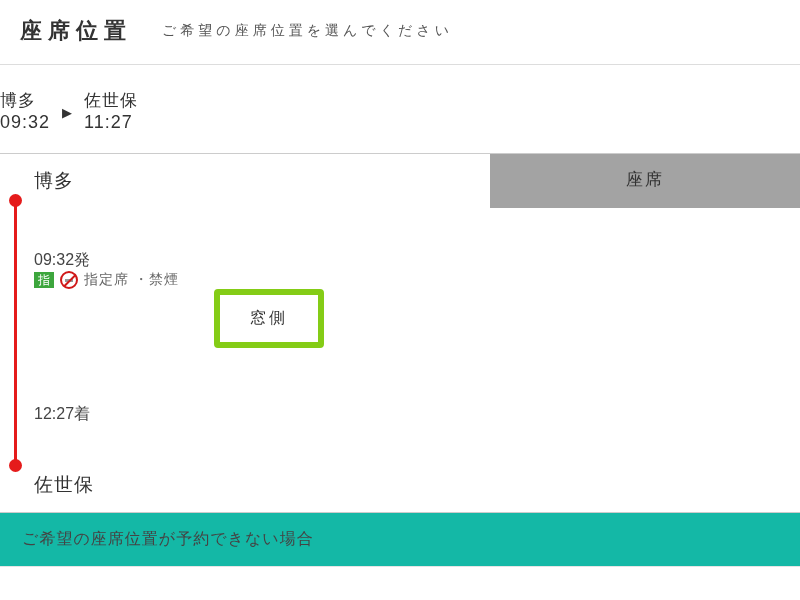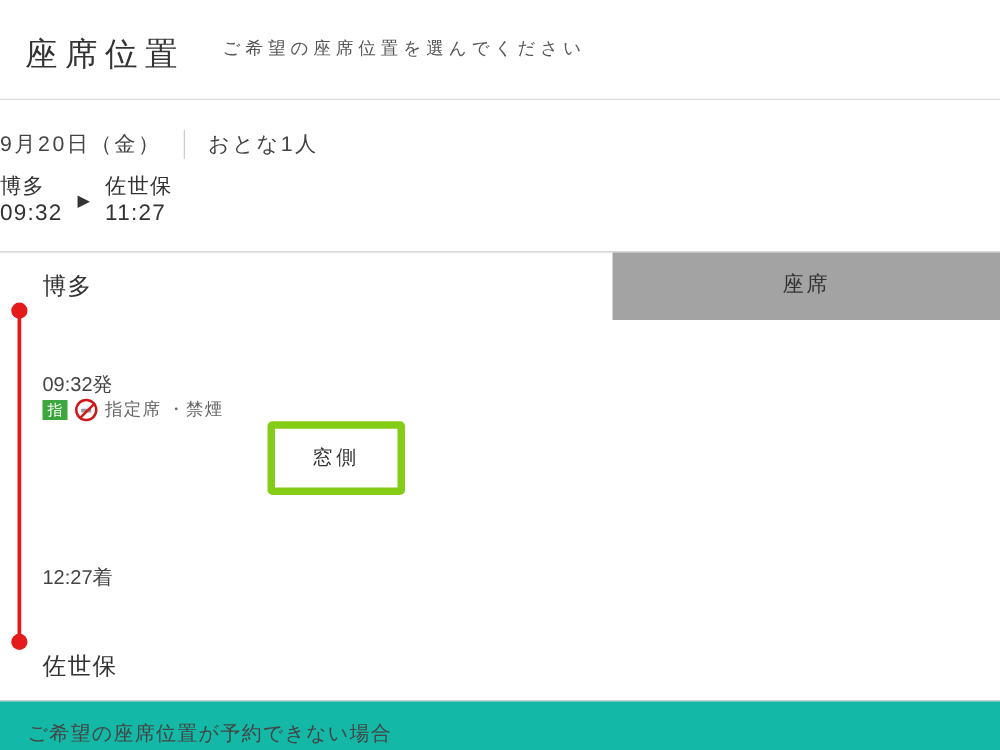--- a/index.html
+++ b/index.html
@@ -16,25 +16,24 @@
       overflow: hidden;
     }
     .header {
       padding: 16px 20px 18px;
       border-bottom: 1px solid #ddd;
       display: flex;
       align-items: center;
       gap: 30px;
     }
     .header-title {
-      font-size: 26px;
-      font-weight: 400;
+      font-size: 22px;
+      font-weight: 700;
       letter-spacing: 6px;
       color: #333;
-      margin-top: 10px;
     }
     .header-subtitle {
       font-size: 14px;
       color: #555;
       letter-spacing: 4px;
     }
     .summary {
       padding: 24px 0 20px 0;
     }
     .summary-row1 {
@@ -223,24 +222,20 @@
   </style>
 </head>
 <body>
 
 <div class="header">
   <div class="header-title">座席位置</div>
   <div class="header-subtitle">ご希望の座席位置を選んでください</div>
 </div>
 
 <div class="summary">
-  <div class="summary-row1">
-    <span class="summary-date">9月20日（金）</span>
-    <span class="summary-pax">おとな1人</span>
-  </div>
   <div class="summary-row2">
     <div class="station-block">
       <span class="station-name">博多</span>
       <span class="station-time">09:32</span>
     </div>
     <span class="arrow-icon">▶</span>
     <div class="station-block">
       <span class="station-name">佐世保</span>
       <span class="station-time">11:27</span>
     </div>

